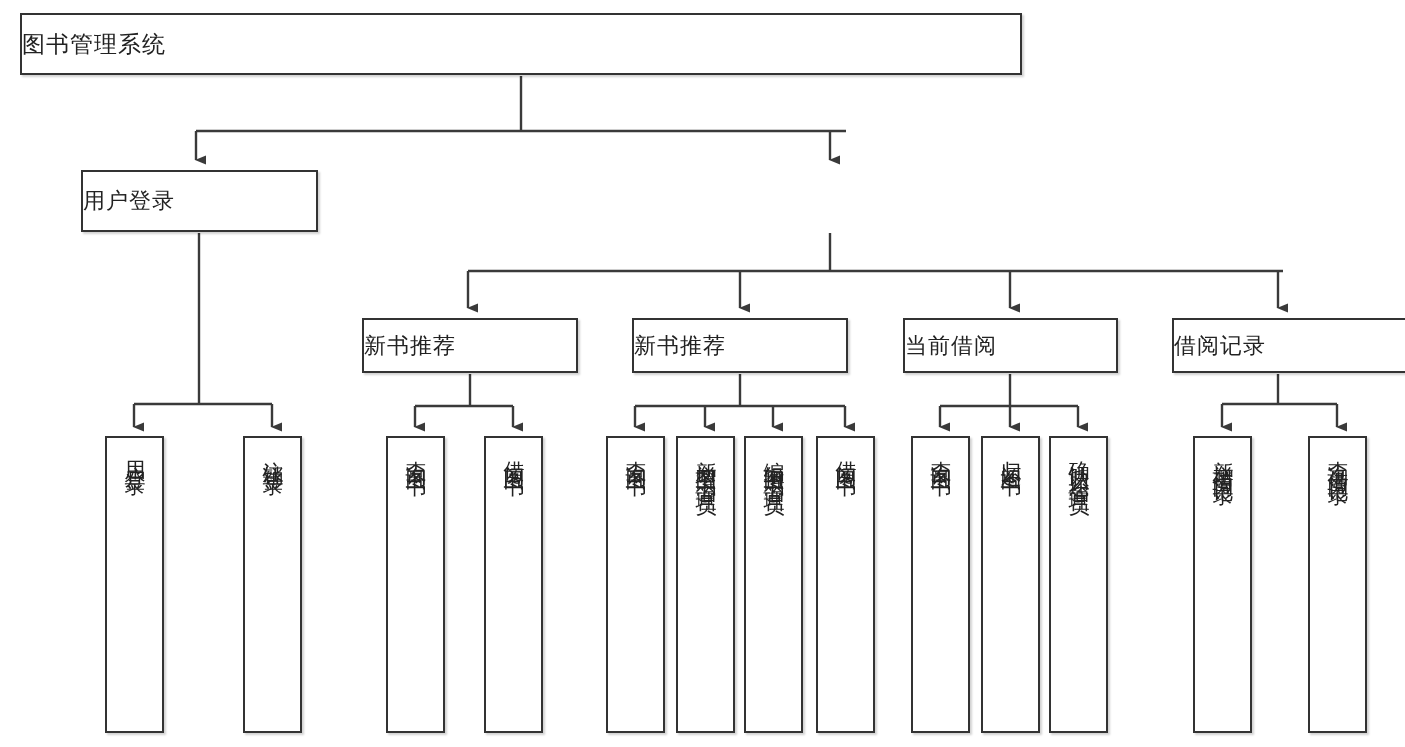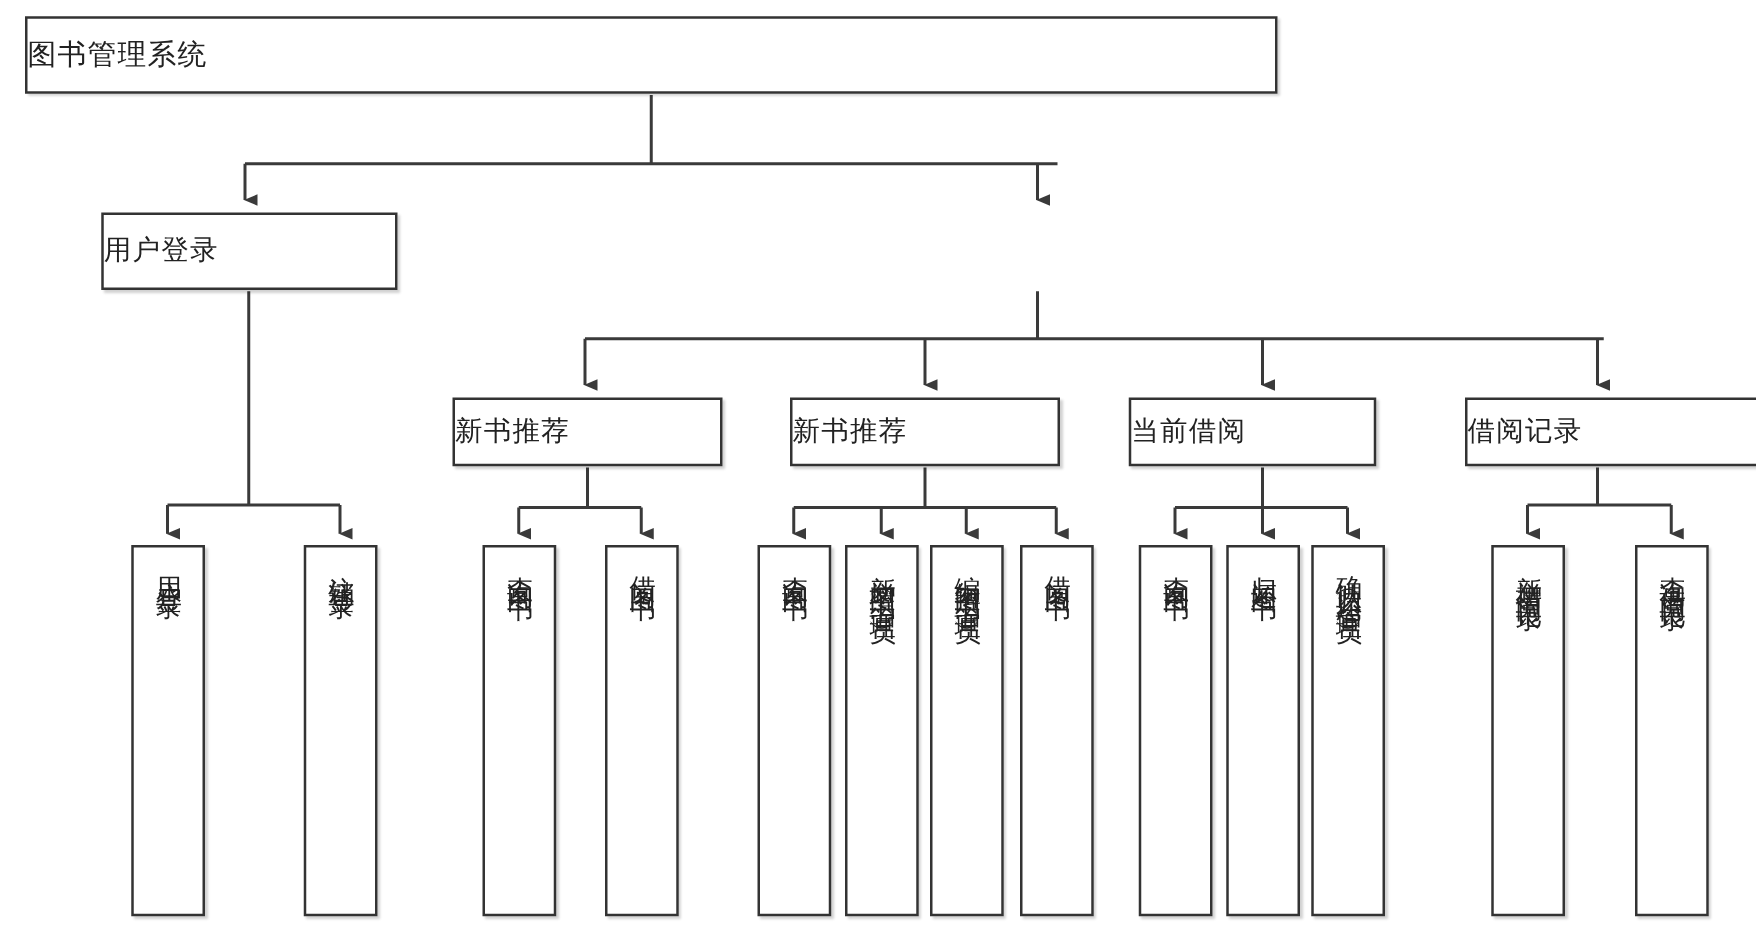--- a/index.html
+++ b/index.html
@@ -150,21 +150,21 @@
 
 
   <div class="node h" style="left:362px; top:318px; width:216px; height:55px;">
     <span class="label">新书推荐</span>
   </div>
 
   <div class="node h" style="left:632px; top:318px; width:216px; height:55px;">
     <span class="label">新书推荐</span>
   </div>
 
-  <div class="node h" style="left:903px; top:318px; width:198px; height:55px;">
+  <div class="node h" style="left:903px; top:318px; width:215px; height:55px;">
     <span class="label">当前借阅</span>
   </div>
 
   <div class="node h" style="left:1172px; top:318px; width:238px; height:55px;">
     <span class="label">借阅记录</span>
   </div>
 
   <div class="node v" style="left:105px; top:436px; width:59px; height:297px;">
     <span class="label">用户登录</span>
   </div>

